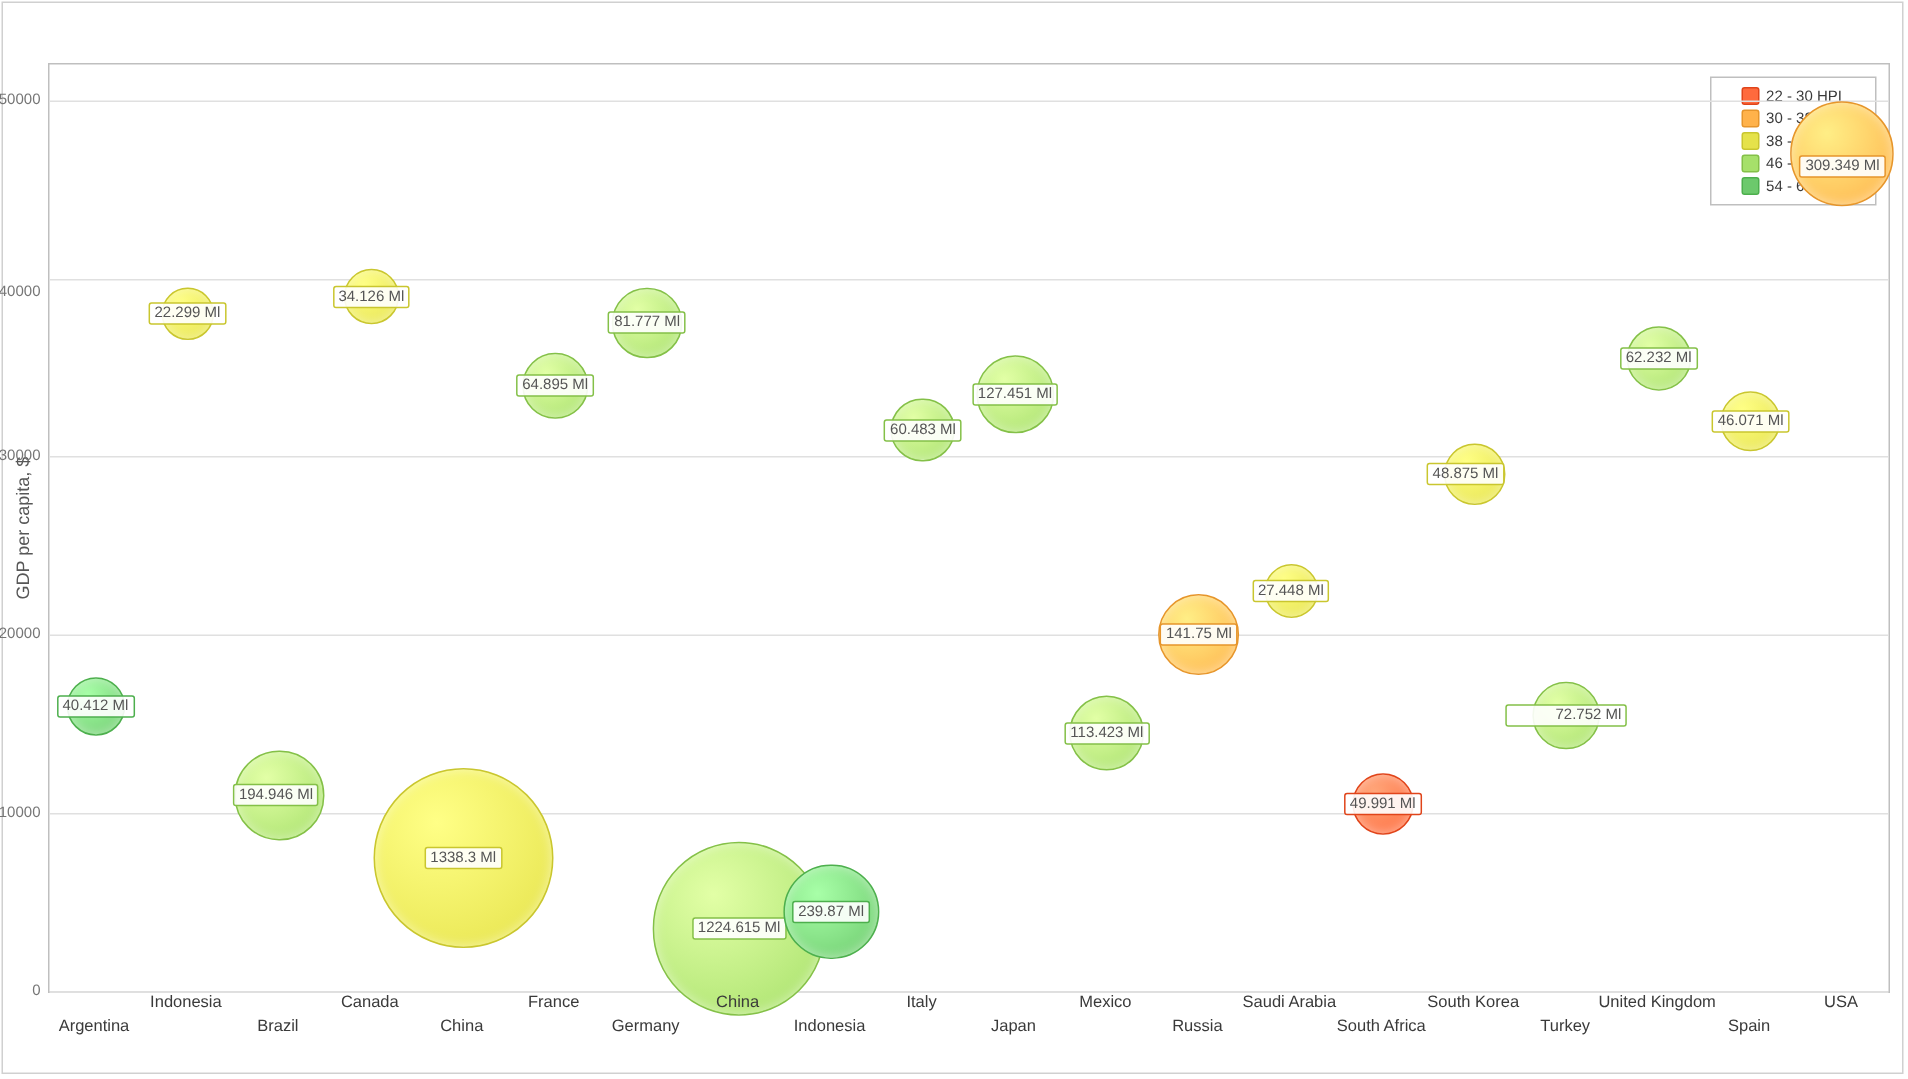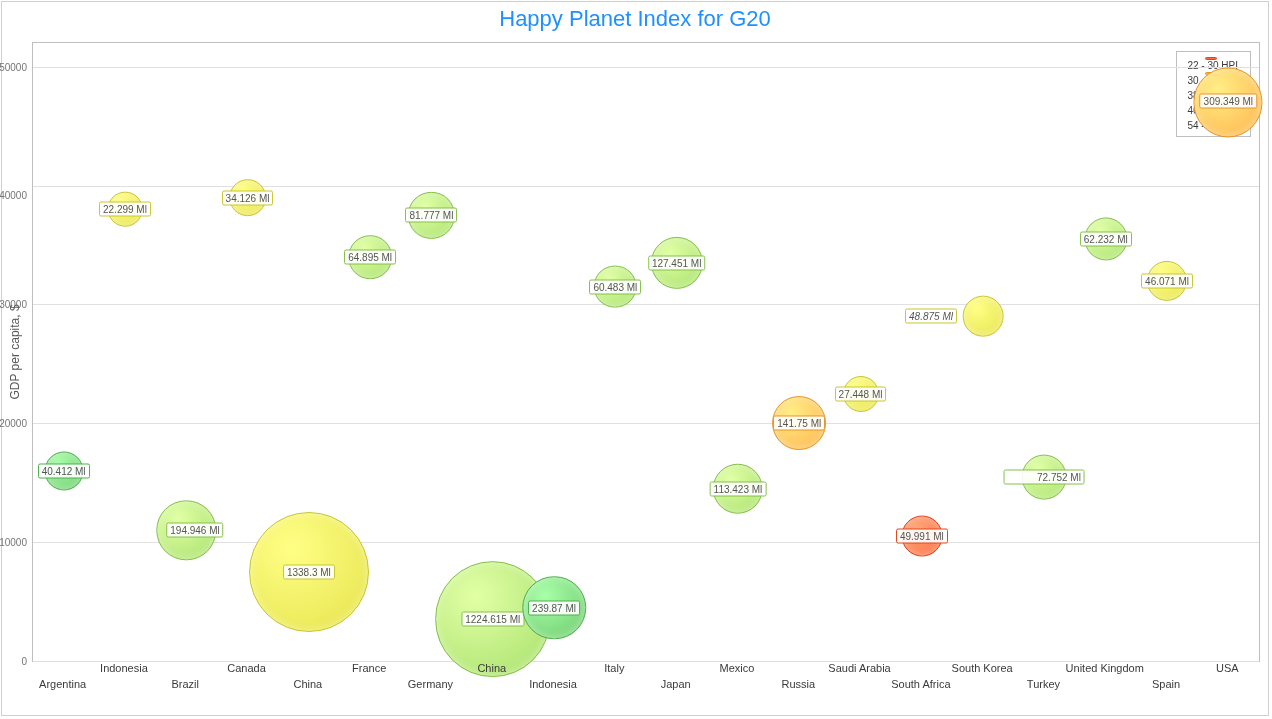--- a/index.html
+++ b/index.html
@@ -107,38 +107,36 @@
     top: 8px;
     background: #fff;
     border: 1px solid #bfbfbf;
     padding: 4px 6px 4px 4px;
     font-size: 10px;
     color: #3a3a3a;
   }
   .legend-item {
     display: flex;
     align-items: center;
-    margin: 1px 6px;
+    margin: 1px 16px;
     height: 14px;
-    flex-direction: column;
   }
   .legend-swatch {
     width: 12px;
     height: 12px;
     border-radius: 2px;
     margin-right: 4px;
     border: 1px solid rgba(0,0,0,0.15);
     box-sizing: border-box;
   }
 </style>
 </head>
 <body>
 
 <div class="frame">
-  <div class="title">Happy Planet Index for G20</div>
 
   <div class="plot" id="plot">
     <div class="ylabel">GDP per capita, $</div>
     <div class="legend" id="legend">
         <div class="legend-item">
           <div class="legend-swatch" style="background: rgb(255, 106, 61); border-color: rgb(224, 68, 26);"></div>
           <span>22 - 30 HPI</span>
         </div>
         <div class="legend-item">
           <div class="legend-swatch" style="background: rgb(255, 178, 74); border-color: rgb(230, 149, 43);"></div>
@@ -167,21 +165,21 @@
       <div class="ytick" style="top: 261.462px;">30000</div>
       <div class="gridline" style="top: 142.615px;"></div>
       <div class="ytick" style="top: 152px;">40000</div>
       <div class="gridline" style="top: 23.7692px;"></div>
       <div class="ytick" style="top: 23.7692px;">50000</div>
       <div class="bubble" style="left: 30.65px; top: 427.846px; width: 39.0296px; height: 39.0296px; background: radial-gradient(circle at 35% 30%, rgb(168, 255, 168), rgb(108, 201, 108)); border-color: rgb(77, 175, 77);"></div>
       <div class="bubble-label" style="left: 30.65px; top: 427.846px; border-color: rgb(77, 175, 77);">40.412 Ml</div>
       <div class="bubble" style="left: 91.95px; top: 166.385px; width: 34.65px; height: 34.65px; background: radial-gradient(circle at 35% 30%, rgb(255, 255, 134), rgb(229, 226, 74)); border-color: rgb(201, 198, 47);"></div>
       <div class="bubble-label" style="left: 91.95px; top: 166.385px; border-color: rgb(201, 198, 47); text-align: center;">22.299 Ml</div>
       <div class="bubble" style="left: 153.25px; top: 487.269px; width: 59.403px; height: 59.403px; background: radial-gradient(circle at 35% 30%, rgb(226, 255, 166), rgb(166, 224, 106)); border-color: rgb(132, 192, 72);"></div>
-      <div class="bubble-label" style="left: 162px; top: 487.269px; border-color: rgb(132, 192, 72); text-align: center;">194.946 Ml</div>
+      <div class="bubble-label" style="left: 151px; top: 487.269px; border-color: rgb(132, 192, 72); text-align: center;">194.946 Ml</div>
       <div class="bubble" style="left: 214.55px; top: 154.5px; width: 37.6492px; height: 37.6492px; background: radial-gradient(circle at 35% 30%, rgb(255, 255, 134), rgb(229, 226, 74)); border-color: rgb(201, 198, 47);"></div>
       <div class="bubble-label" style="left: 214.55px; top: 154.5px; border-color: rgb(201, 198, 47);">34.126 Ml</div>
       <div class="bubble" style="left: 275.85px; top: 528.865px; width: 120px; height: 120px; background: radial-gradient(circle at 35% 30%, rgb(255, 255, 134), rgb(229, 226, 74)); border-color: rgb(201, 198, 47);"></div>
       <div class="bubble-label" style="left: 275.85px; top: 528.865px; border-color: rgb(201, 198, 47);">1338.3 Ml</div>
       <div class="bubble" style="left: 337.15px; top: 213.923px; width: 43.5802px; height: 43.5802px; background: radial-gradient(circle at 35% 30%, rgb(226, 255, 166), rgb(166, 224, 106)); border-color: rgb(132, 192, 72);"></div>
       <div class="bubble-label" style="left: 337.15px; top: 213.923px; border-color: rgb(132, 192, 72);">64.895 Ml</div>
       <div class="bubble" style="left: 398.45px; top: 172.327px; width: 46.2251px; height: 46.2251px; background: radial-gradient(circle at 35% 30%, rgb(226, 255, 166), rgb(166, 224, 106)); border-color: rgb(132, 192, 72);"></div>
       <div class="bubble-label" style="left: 398.45px; top: 172.327px; border-color: rgb(132, 192, 72);">81.777 Ml</div>
       <div class="bubble" style="left: 459.75px; top: 576.404px; width: 115.745px; height: 115.745px; background: radial-gradient(circle at 35% 30%, rgb(226, 255, 166), rgb(166, 224, 106)); border-color: rgb(132, 192, 72);"></div>
       <div class="bubble-label" style="left: 459.75px; top: 576.404px; border-color: rgb(132, 192, 72);">1224.615 Ml</div>
@@ -193,29 +191,29 @@
       <div class="bubble-label" style="left: 643.65px; top: 219.865px; border-color: rgb(132, 192, 72);">127.451 Ml</div>
       <div class="bubble" style="left: 704.95px; top: 445.673px; width: 50.5299px; height: 50.5299px; background: radial-gradient(circle at 35% 30%, rgb(226, 255, 166), rgb(166, 224, 106)); border-color: rgb(132, 192, 72);"></div>
       <div class="bubble-label" style="left: 704.95px; top: 445.673px; border-color: rgb(132, 192, 72);">113.423 Ml</div>
       <div class="bubble" style="left: 766.25px; top: 380.308px; width: 53.8941px; height: 53.8941px; background: radial-gradient(circle at 35% 30%, rgb(255, 238, 134), rgb(255, 178, 74)); border-color: rgb(230, 149, 43);"></div>
       <div class="bubble-label" style="left: 766.25px; top: 380.308px; border-color: rgb(230, 149, 43);">141.75 Ml</div>
       <div class="bubble" style="left: 827.55px; top: 350.596px; width: 36.0348px; height: 36.0348px; background: radial-gradient(circle at 35% 30%, rgb(255, 255, 134), rgb(229, 226, 74)); border-color: rgb(201, 198, 47);"></div>
       <div class="bubble-label" style="left: 827.55px; top: 350.596px; border-color: rgb(201, 198, 47);">27.448 Ml</div>
       <div class="bubble" style="left: 888.85px; top: 493.212px; width: 40.9407px; height: 40.9407px; background: radial-gradient(circle at 35% 30%, rgb(255, 166, 121), rgb(255, 106, 61)); border-color: rgb(224, 68, 26);"></div>
       <div class="bubble-label" style="left: 888.85px; top: 493.212px; border-color: rgb(224, 68, 26);">49.991 Ml</div>
       <div class="bubble" style="left: 950.15px; top: 273.346px; width: 40.7281px; height: 40.7281px; background: radial-gradient(circle at 35% 30%, rgb(255, 255, 134), rgb(229, 226, 74)); border-color: rgb(201, 198, 47);"></div>
-      <div class="bubble-label" style="left: 898px; top: 273.346px; border-color: rgb(201, 198, 47); font-style: italic;">48.875 Ml</div>
+      <div class="bubble-label" style="left: 944px; top: 273.346px; border-color: rgb(201, 198, 47);">48.875 Ml</div>
       <div class="bubble" style="left: 1011.45px; top: 433.788px; width: 44.8492px; height: 44.8492px; background: radial-gradient(circle at 35% 30%, rgb(226, 255, 166), rgb(166, 224, 106)); border-color: rgb(132, 192, 72);"></div>
       <div class="bubble-label" style="left: 1011.45px; top: 433.788px; border-color: rgb(132, 192, 72); padding-left: 32px;">72.752 Ml</div>
       <div class="bubble" style="left: 1072.75px; top: 196.096px; width: 43.1328px; height: 43.1328px; background: radial-gradient(circle at 35% 30%, rgb(226, 255, 166), rgb(166, 224, 106)); border-color: rgb(132, 192, 72);"></div>
       <div class="bubble-label" style="left: 1072.75px; top: 196.096px; border-color: rgb(132, 192, 72);">62.232 Ml</div>
       <div class="bubble" style="left: 1134.05px; top: 237.692px; width: 40.1829px; height: 40.1829px; background: radial-gradient(circle at 35% 30%, rgb(255, 255, 134), rgb(229, 226, 74)); border-color: rgb(201, 198, 47);"></div>
       <div class="bubble-label" style="left: 1134.05px; top: 237.692px; border-color: rgb(201, 198, 47);">46.071 Ml</div>
       <div class="bubble" style="left: 1195.35px; top: 59.4231px; width: 69.1166px; height: 69.1166px; background: radial-gradient(circle at 35% 30%, rgb(255, 238, 134), rgb(255, 178, 74)); border-color: rgb(230, 149, 43);"></div>
-      <div class="bubble-label" style="left: 1195.35px; top: 58px; border-color: rgb(230, 149, 43);">309.349 Ml</div>
+      <div class="bubble-label" style="left: 1195.35px; top: 68px; border-color: rgb(230, 149, 43);">309.349 Ml</div>
     </div>
 
   <div class="xlabels" id="xlabels">
       <div class="xlabel" style="left: 30.65px; top: 16px;">Argentina</div>
       <div class="xlabel" style="left: 91.95px; top: 0px;">Indonesia</div>
       <div class="xlabel" style="left: 153.25px; top: 16px;">Brazil</div>
       <div class="xlabel" style="left: 214.55px; top: 0px;">Canada</div>
       <div class="xlabel" style="left: 275.85px; top: 16px;">China</div>
       <div class="xlabel" style="left: 337.15px; top: 0px;">France</div>
       <div class="xlabel" style="left: 398.45px; top: 16px;">Germany</div>

